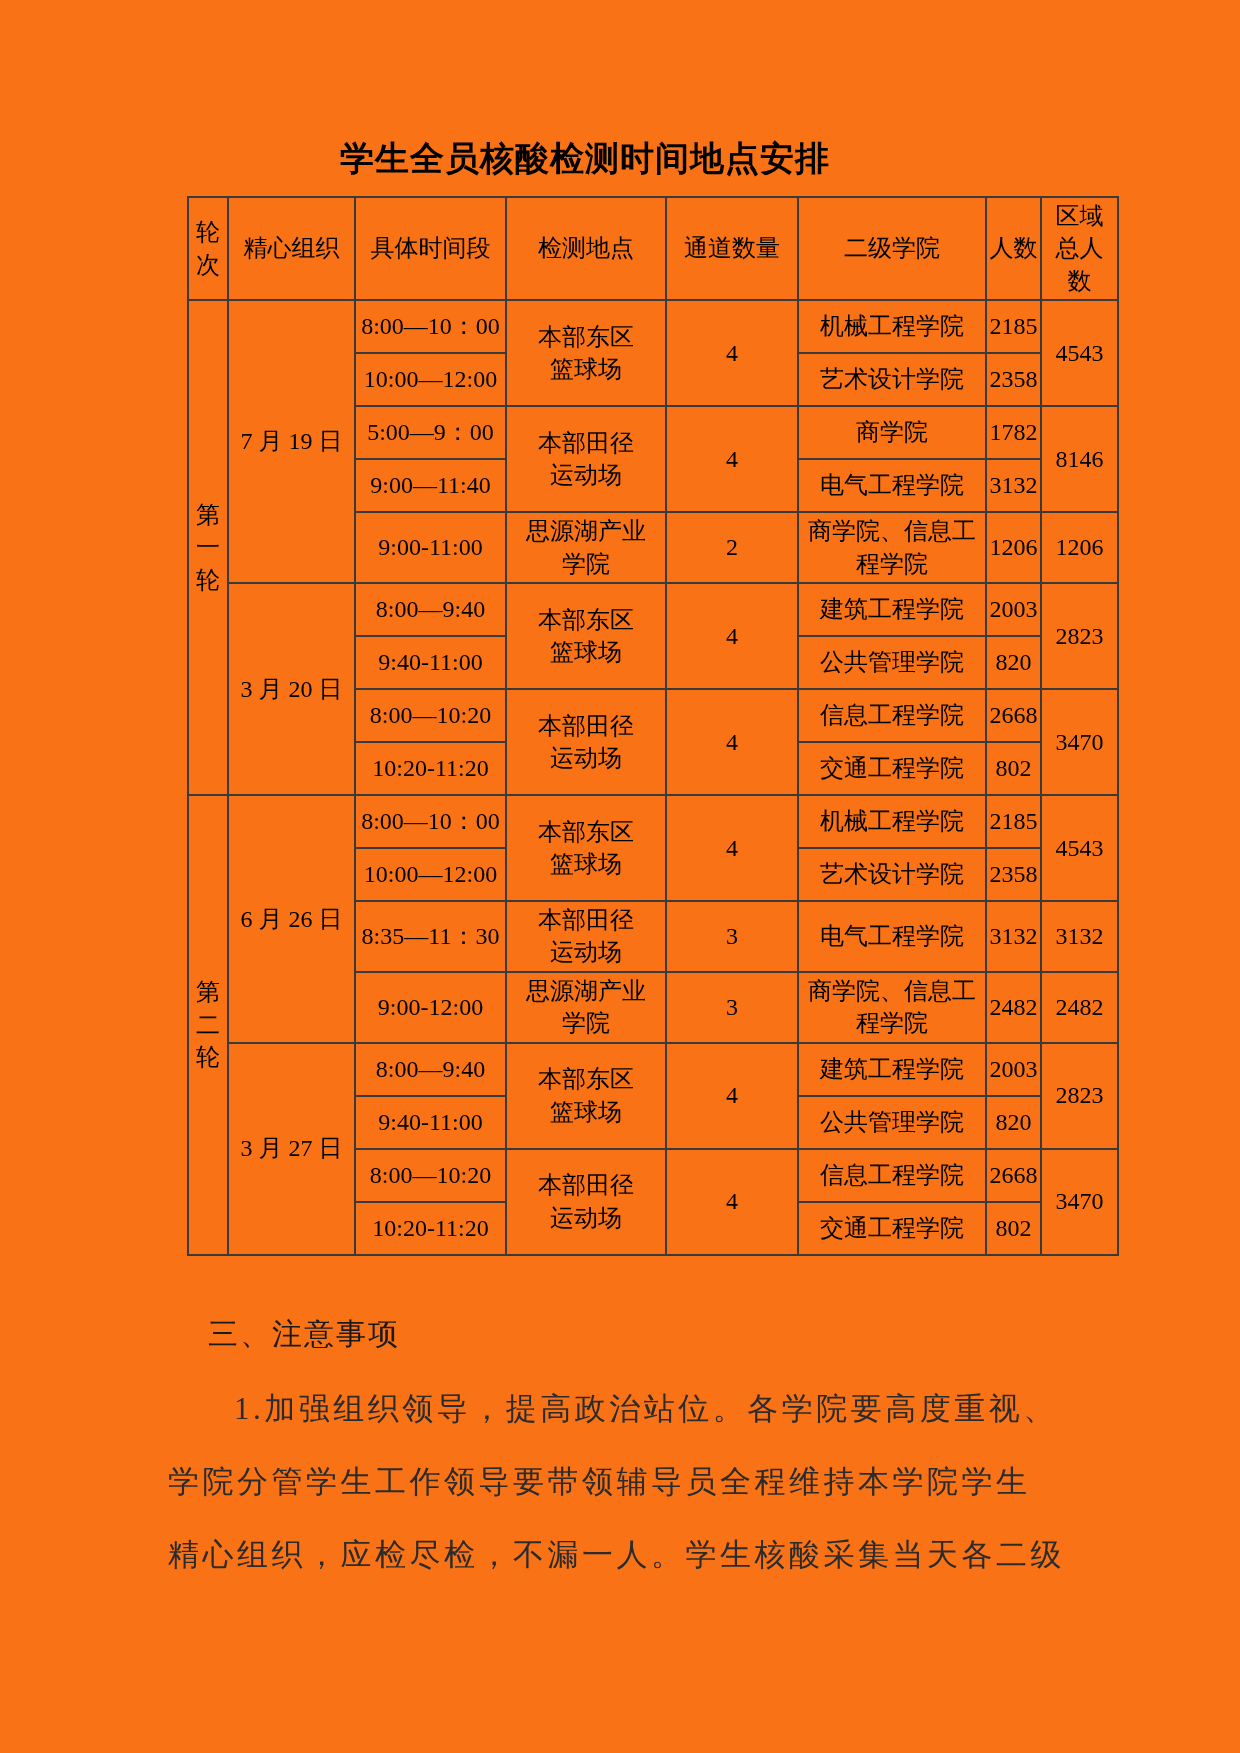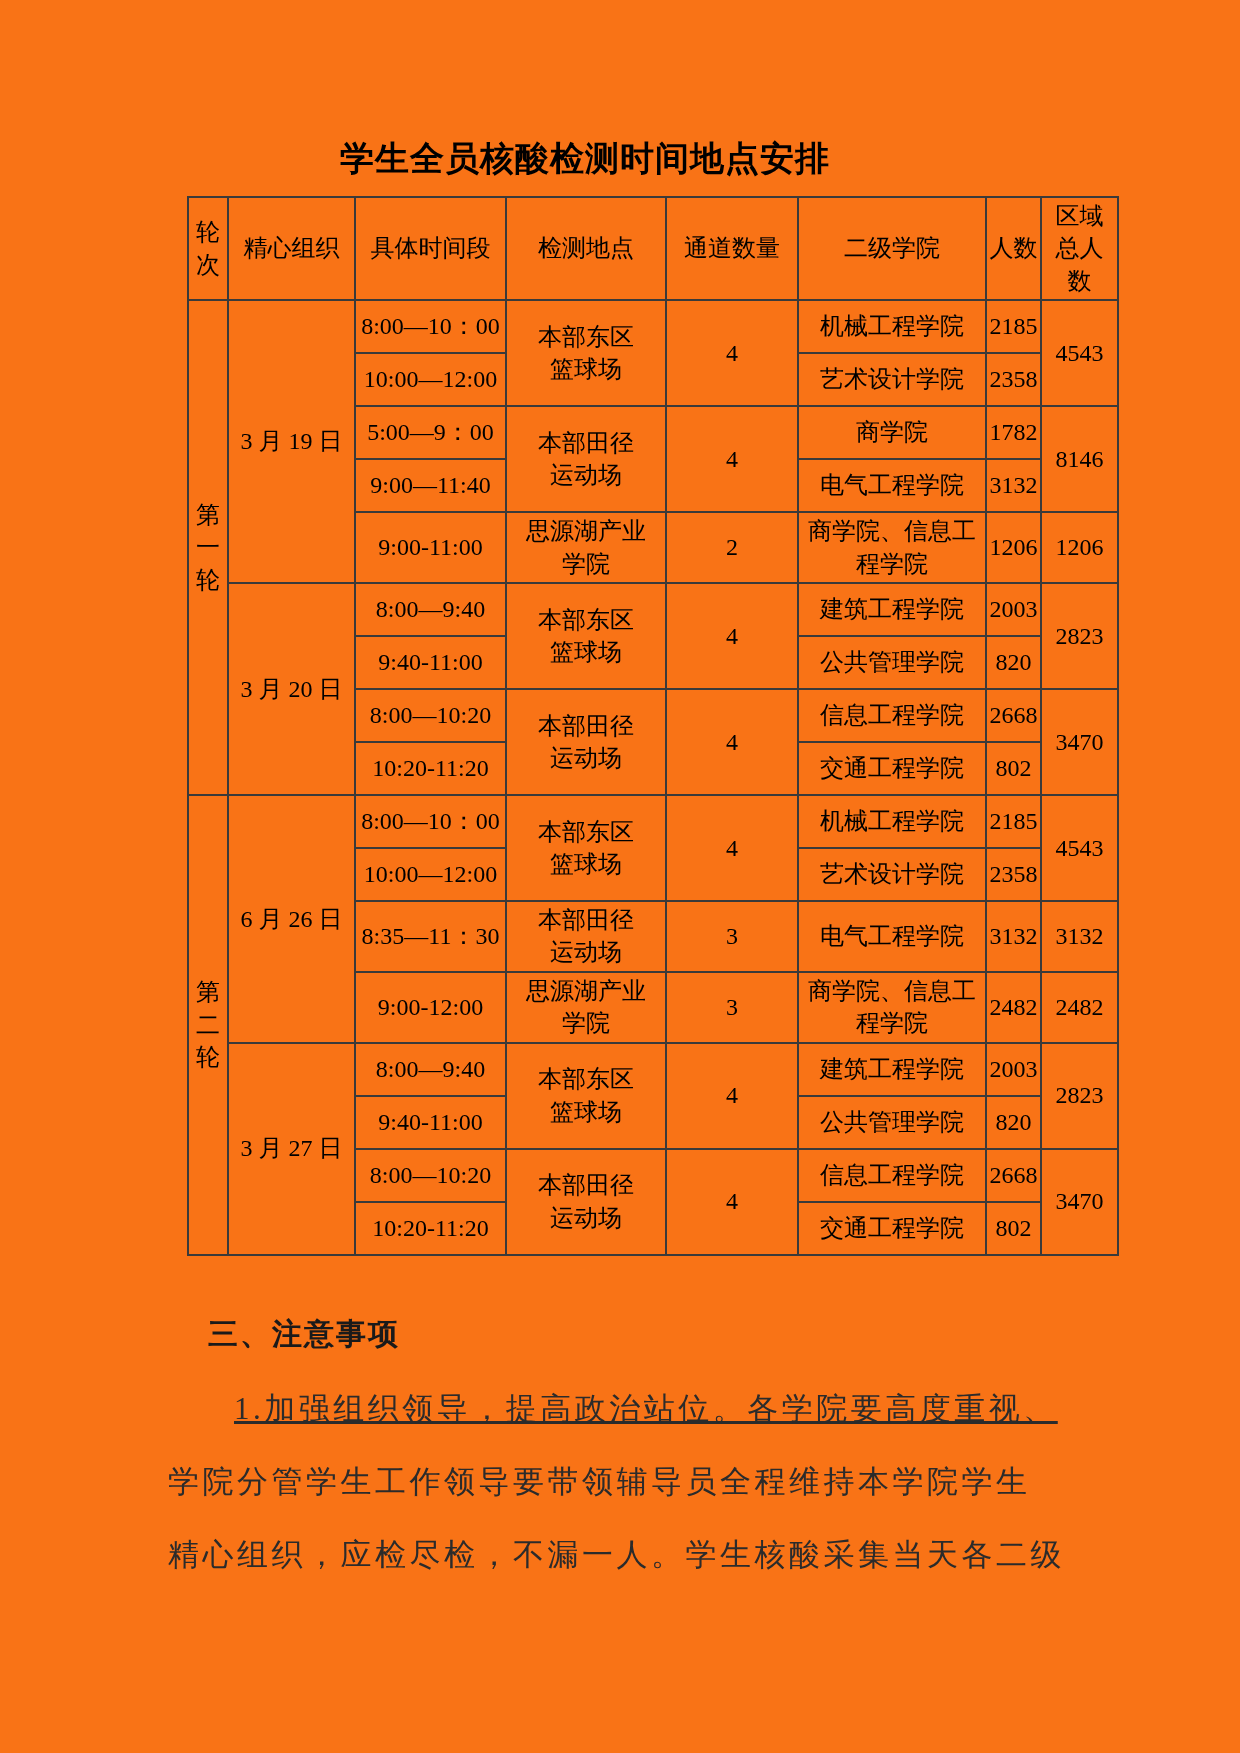--- a/index.html
+++ b/index.html
@@ -50,41 +50,41 @@
   td.round{
     line-height:2.0;
     letter-spacing:0;
     font-size:24px;
   }
   .notes-heading{
     position:absolute;
     left:208px;
     top:1314px;
     font-family:"Liberation Sans","DejaVu Sans",sans-serif;
-    font-weight:bold;
+    font-weight:normal;
     font-size:30px;
     color:#1a1a1a;
     letter-spacing:2px;
   }
   .notes-paragraph{
     position:absolute;
     left:168px;
     top:1372px;
     width:930px;
     font-size:31px;
     letter-spacing:3.5px;
     color:#2b2b2b;
     font-weight:normal;
   }
   .para-line{
     height:73px;
     line-height:73px;
     white-space:nowrap;
   }
-  .para-line:first-child{text-indent:66px;text-decoration:underline;}
+  .para-line:first-child{text-indent:66px;}
 </style>
 </head>
 <body>
 
 <div class="page">
 
   <div class="doc-title">学生全员核酸检测时间地点安排</div>
 
   <table class="schedule">
     <colgroup>
@@ -109,21 +109,21 @@
           <th>人数</th>
           <th>区域
 总人数</th>
         </tr>
     </thead>
     <tbody>
         <tr>
           <td rowspan="9" class="round">第
 一
 轮</td>
-          <td rowspan="5">3 月 19 日</td>
+          <td rowspan="5">7 月 19 日</td>
           <td>8:00—10：00</td>
           <td rowspan="2">本部东区
 篮球场</td>
           <td rowspan="2">4</td>
           <td>机械工程学院</td>
           <td>2185</td>
           <td rowspan="2">4543</td>
         </tr>
         <tr>
           <td>10:00—12:00</td>

